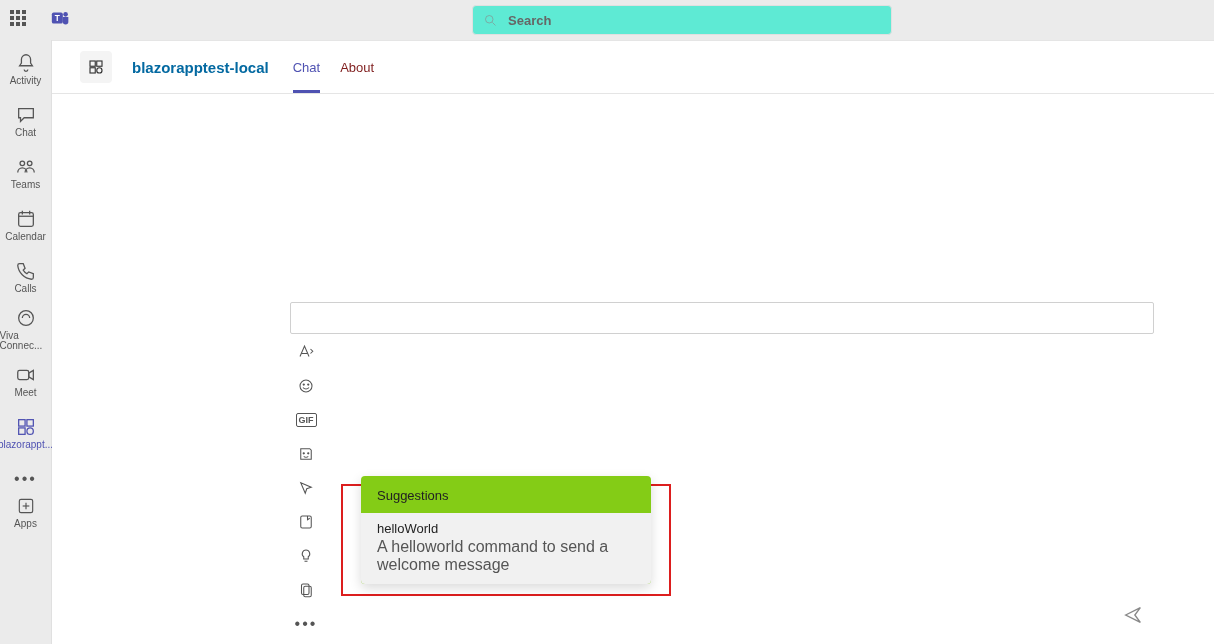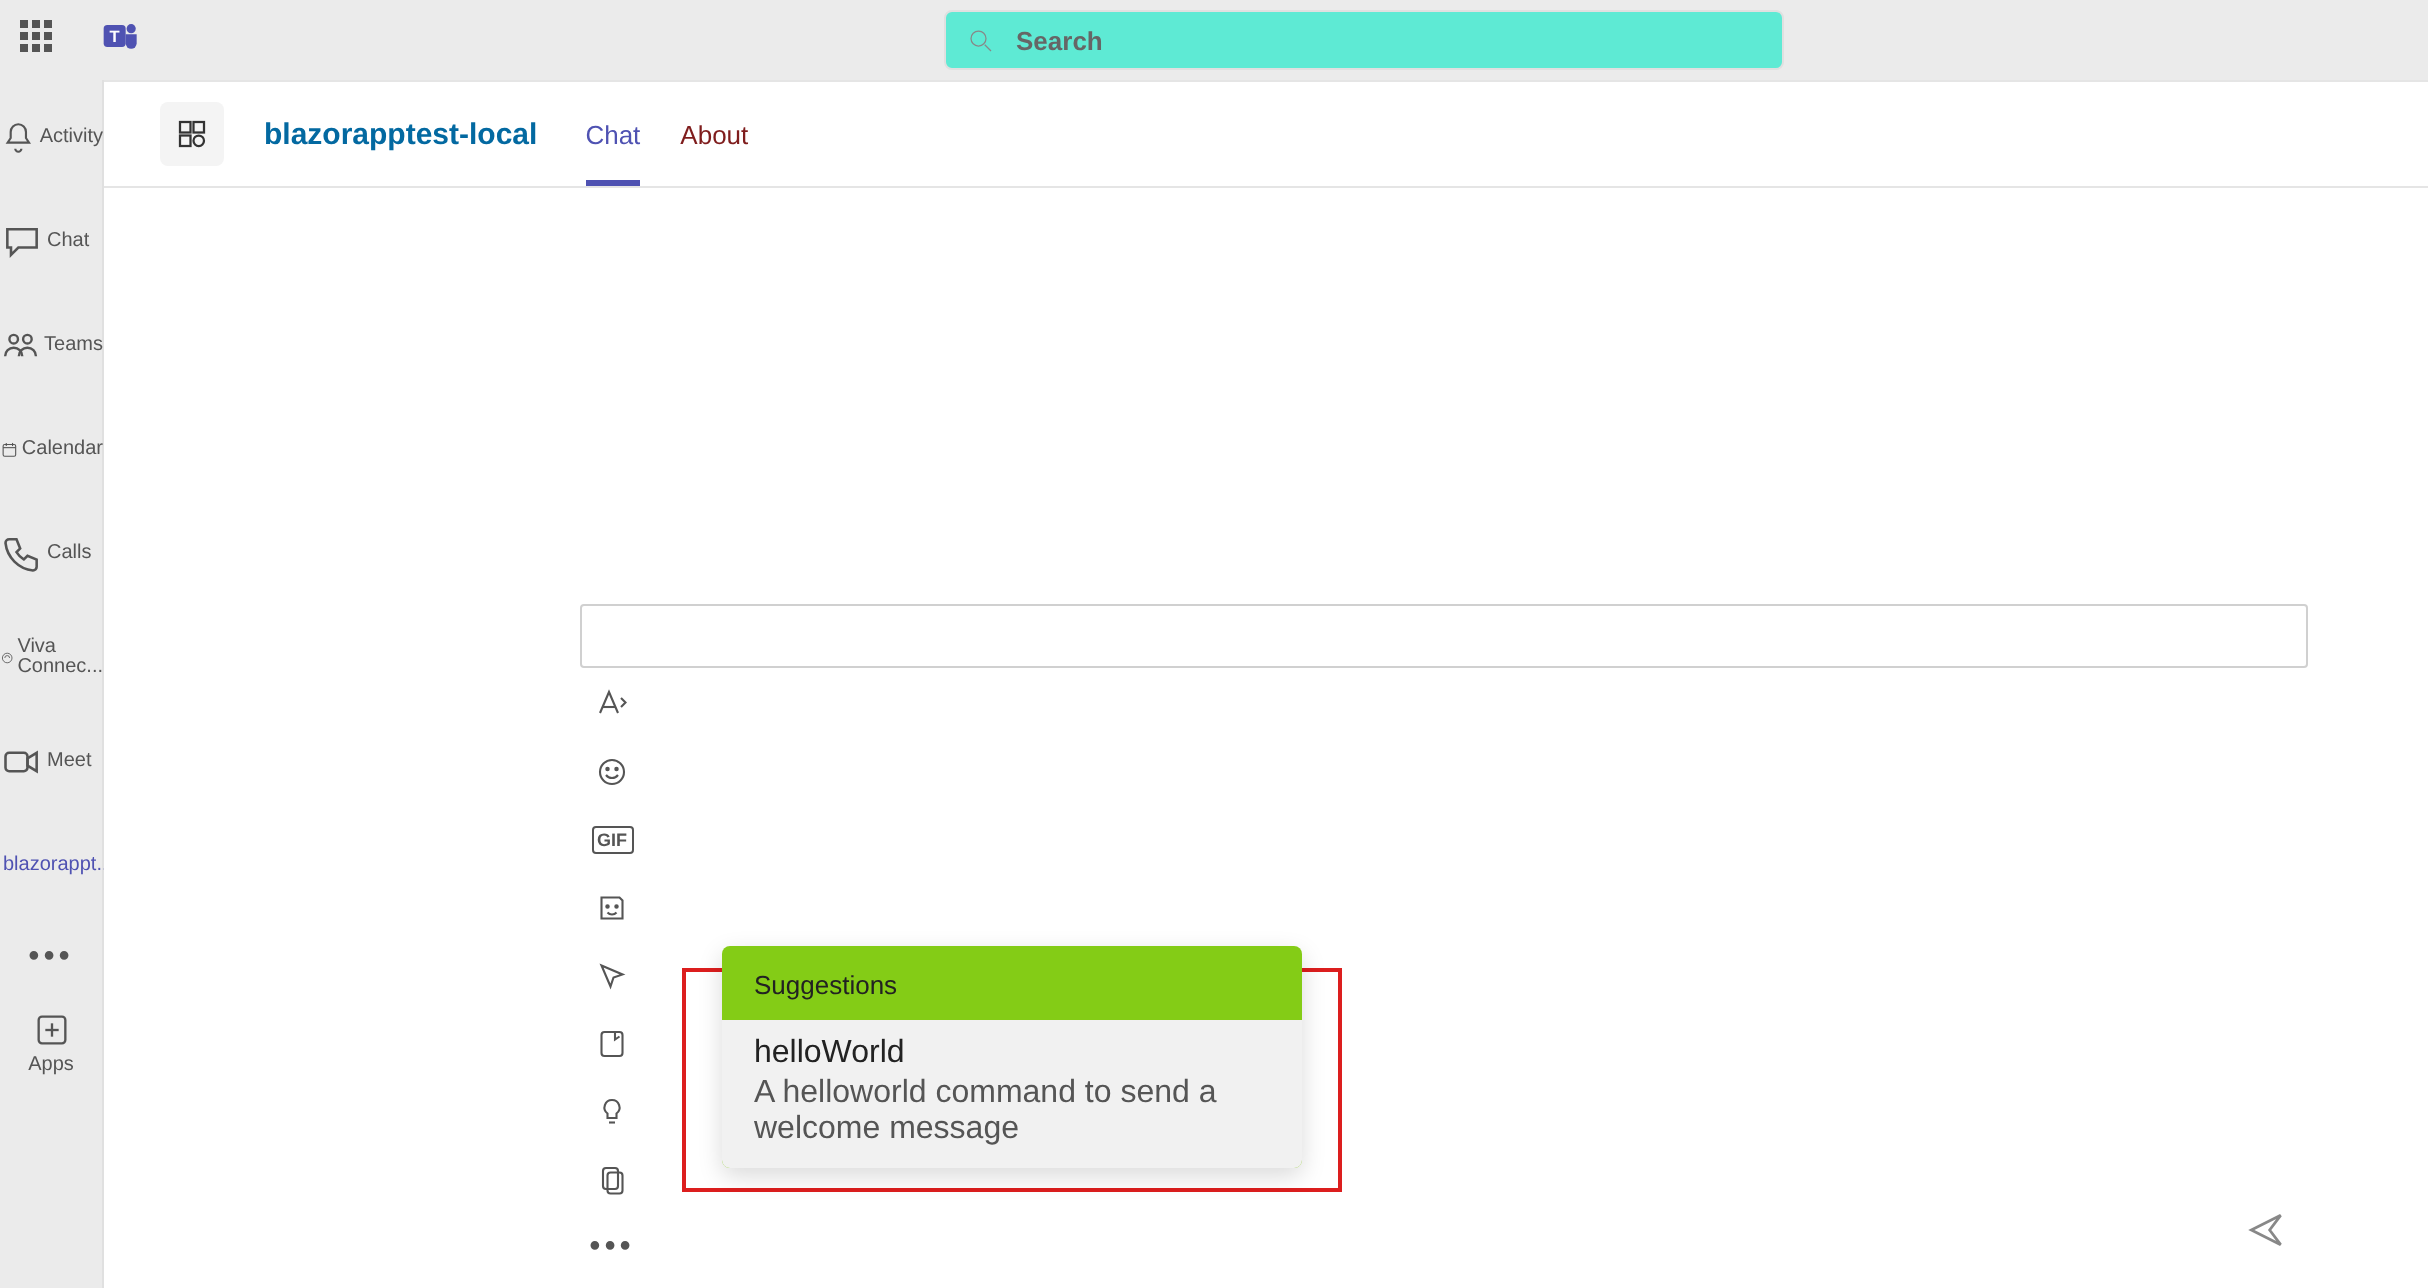--- a/index.html
+++ b/index.html
@@ -44,29 +44,29 @@
     top: 40px; left: 0; bottom: 0;
     width: 52px;
     background: #ebebeb;
     border-right: 1px solid #e0e0e0;
     display: flex; flex-direction: column; align-items: center;
     padding-top: 4px;
     gap: 2px;
   }
   .rail-item {
     width: 52px; height: 50px;
-    display:flex; align-items:center; 
+    display:flex; flex-direction:column; align-items:center; justify-content:center;
     gap:2px; cursor:pointer; color:#555;
   }
   .rail-item.active { color:#4f52b2; }
   .rail-item span.label { font-size:10px; line-height:1; }
   .rail-item svg { width:22px; height:22px; stroke:currentColor; fill:none; stroke-width:1.4; }
 
   .rail-more { margin-top:4px; color:#555; font-size:16px; letter-spacing:2px; cursor:pointer; height:30px; display:flex; align-items:center; justify-content:center; width:52px;}
-  .rail-apps { color:#555; width:52px; height:50px; display:flex; flex-direction:column; align-items:center; justify-content:center; gap:2px; cursor:pointer;}
+  .rail-apps { color:#555; width:52px; height:50px; display:flex; flex-direction:column; align-items:center; gap:2px; cursor:pointer;}
   .rail-apps span.label { font-size:10px; }
 
   
   .main {
     position:absolute;
     top:40px; left:52px; right:0; bottom:0;
     background:#fff;
     border-top: 1px solid #e5e5e5;
   }
   .chat-header {
@@ -134,21 +134,21 @@
   }
   .suggestions .head {
     font-size:13px; color:#222;
     padding:12px 16px 10px 16px;
   }
   .suggestions .item {
     background:#f1f1f1;
     padding:8px 16px 10px 16px;
     cursor:pointer;
   }
-  .suggestions .item .t { font-size:16px; color:#222; }
+  .suggestions .item .t { font-size:13px; color:#222; }
   .suggestions .item .d { font-size:16px; color:#555; margin-top:2px;}
 
   .gif-box { font-size:9px; font-weight:700; border:1px solid #555; border-radius:2px; padding:1px 2px; letter-spacing:0;}
 </style>
 </head>
 <body>
 
 <div class="top-header">
   <div class="waffle">
     <span></span>

